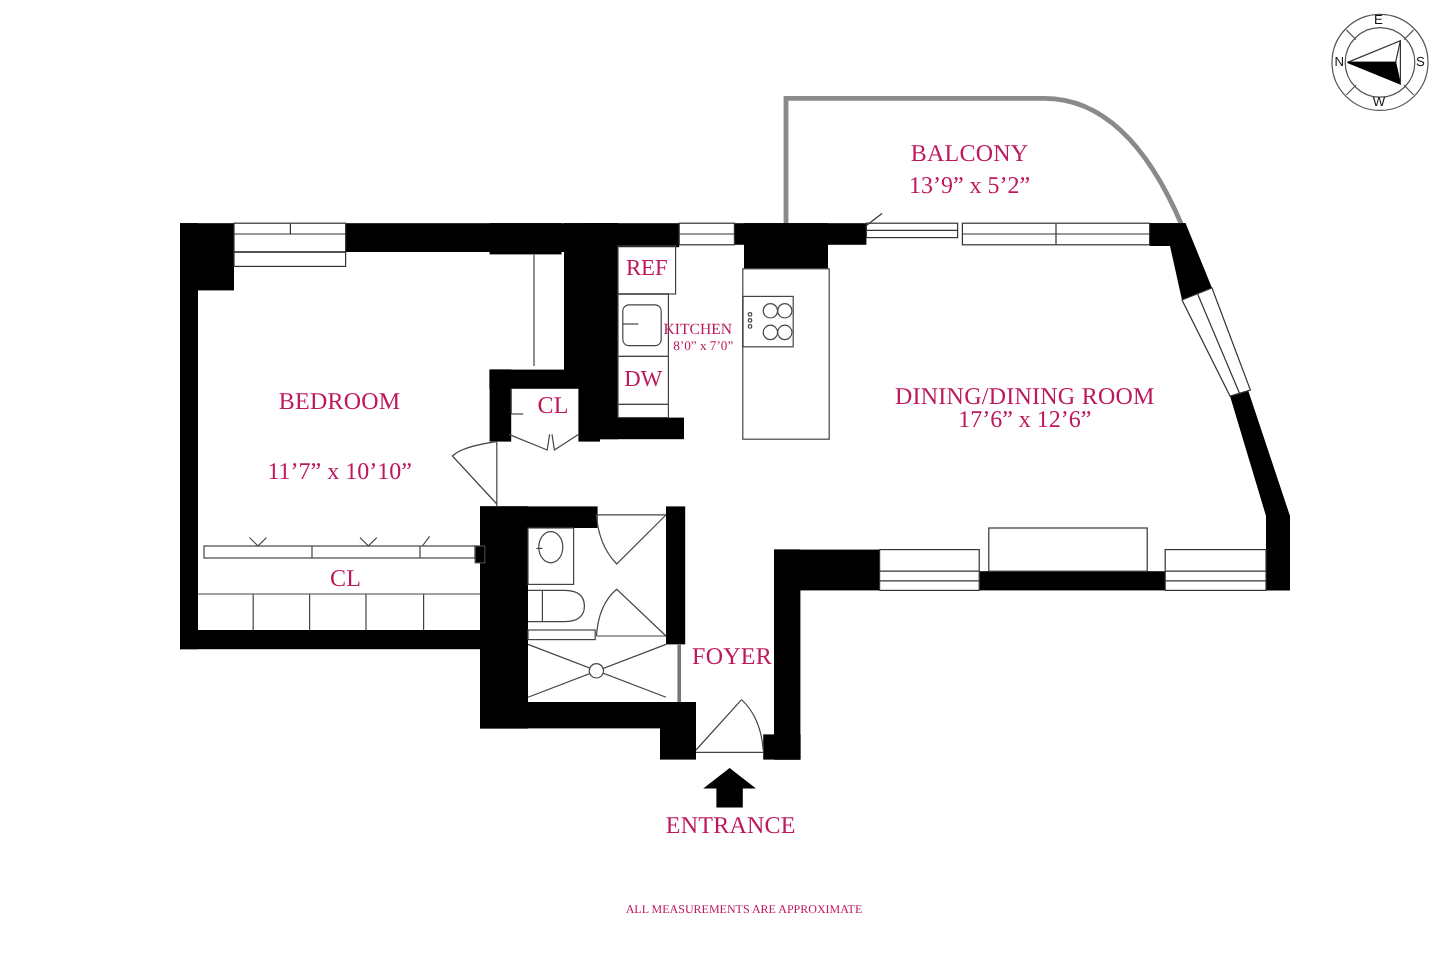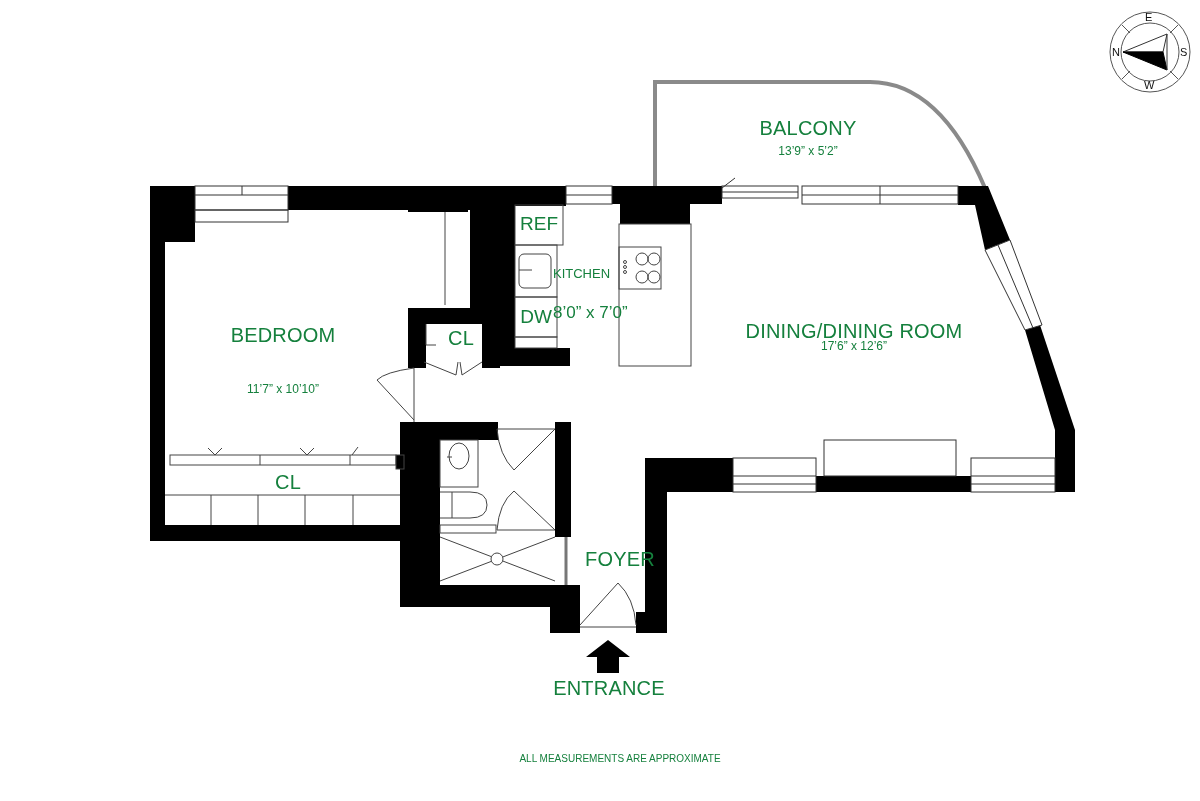--- a/index.html
+++ b/index.html
@@ -1,22 +1,22 @@
 <!DOCTYPE html>
 <html><head>
   <meta charset="utf-8">
   <style>
     html, body { margin: 0; padding: 0; background: #ffffff; }
     body { width: 1200px; height: 801px; position: relative; overflow: hidden; font-family: "Liberation Sans", sans-serif; }
     #plan { position: absolute; left: 0; top: 0; width: 1200px; height: 801px; }
-    .lbl { position: absolute; color: #15803d; text-align: center; white-space: nowrap; font-family: Liberation Sans, sans-serif; }
+    .lbl { position: absolute; color: #be185d; text-align: center; white-space: nowrap; font-family: Liberation Serif, serif; }
     .room-name { font-size: 20px; letter-spacing: 0.2px; }
-    .room-dim { font-size: 12px; }
+    .room-dim { font-size: 20px; }
     .small-name { font-size: 13px; }
-    .small-dim { font-size: 17px; margin-top: 20px; }
+    .small-dim { font-size: 11px; }
     .appl { font-size: 19px; }
     .footer { font-size: 10px; }
     .compass-l { font-size: 11px; position: absolute; color: #111; }
   </style>
 </head>
 <body>
 
 <svg id="plan" viewBox="0 0 1200 801" xmlns="http://www.w3.org/2000/svg">
 
   <g>
@@ -177,21 +177,21 @@
 
 <div class="lbl room-name" style="left:183px;top:324px;width:200px;">BEDROOM</div>
 <div class="lbl room-dim" style="left:183px;top:350px;width:200px;margin-top:32px;">11’7” x 10’10”</div>
 
 <div class="lbl small-name" style="left:553px;top:266px;width:50px;">KITCHEN</div>
 <div class="lbl small-dim" style="left:553px;top:283px;width:66px;">8’0” x 7’0”</div>
 
 <div class="lbl room-name" style="left:704px;top:320px;width:300px;">DINING/DINING ROOM</div>
 <div class="lbl room-dim" style="left:704px;top:327px;width:300px;margin-top:12px;">17’6” x 12’6”</div>
 
-<div class="lbl room-name" style="left:565px;top:548px;width:90px;text-align:right;">FOYER</div>
+<div class="lbl room-name" style="left:565px;top:536px;width:90px;">FOYER</div>
 
 <div class="lbl room-name" style="left:436px;top:327px;width:50px;">CL</div>
 <div class="lbl room-name" style="left:263px;top:471px;width:50px;">CL</div>
 <div class="lbl appl" style="left:513px;top:213px;width:52px;">REF</div>
 <div class="lbl appl" style="left:512px;top:306px;width:48px;">DW</div>
 
 <div class="lbl room-name" style="left:534px;top:677px;width:150px;">ENTRANCE</div>
 <div class="lbl footer" style="left:470px;top:753px;width:300px;">ALL MEASUREMENTS ARE APPROXIMATE</div>
 
 </body></html>

